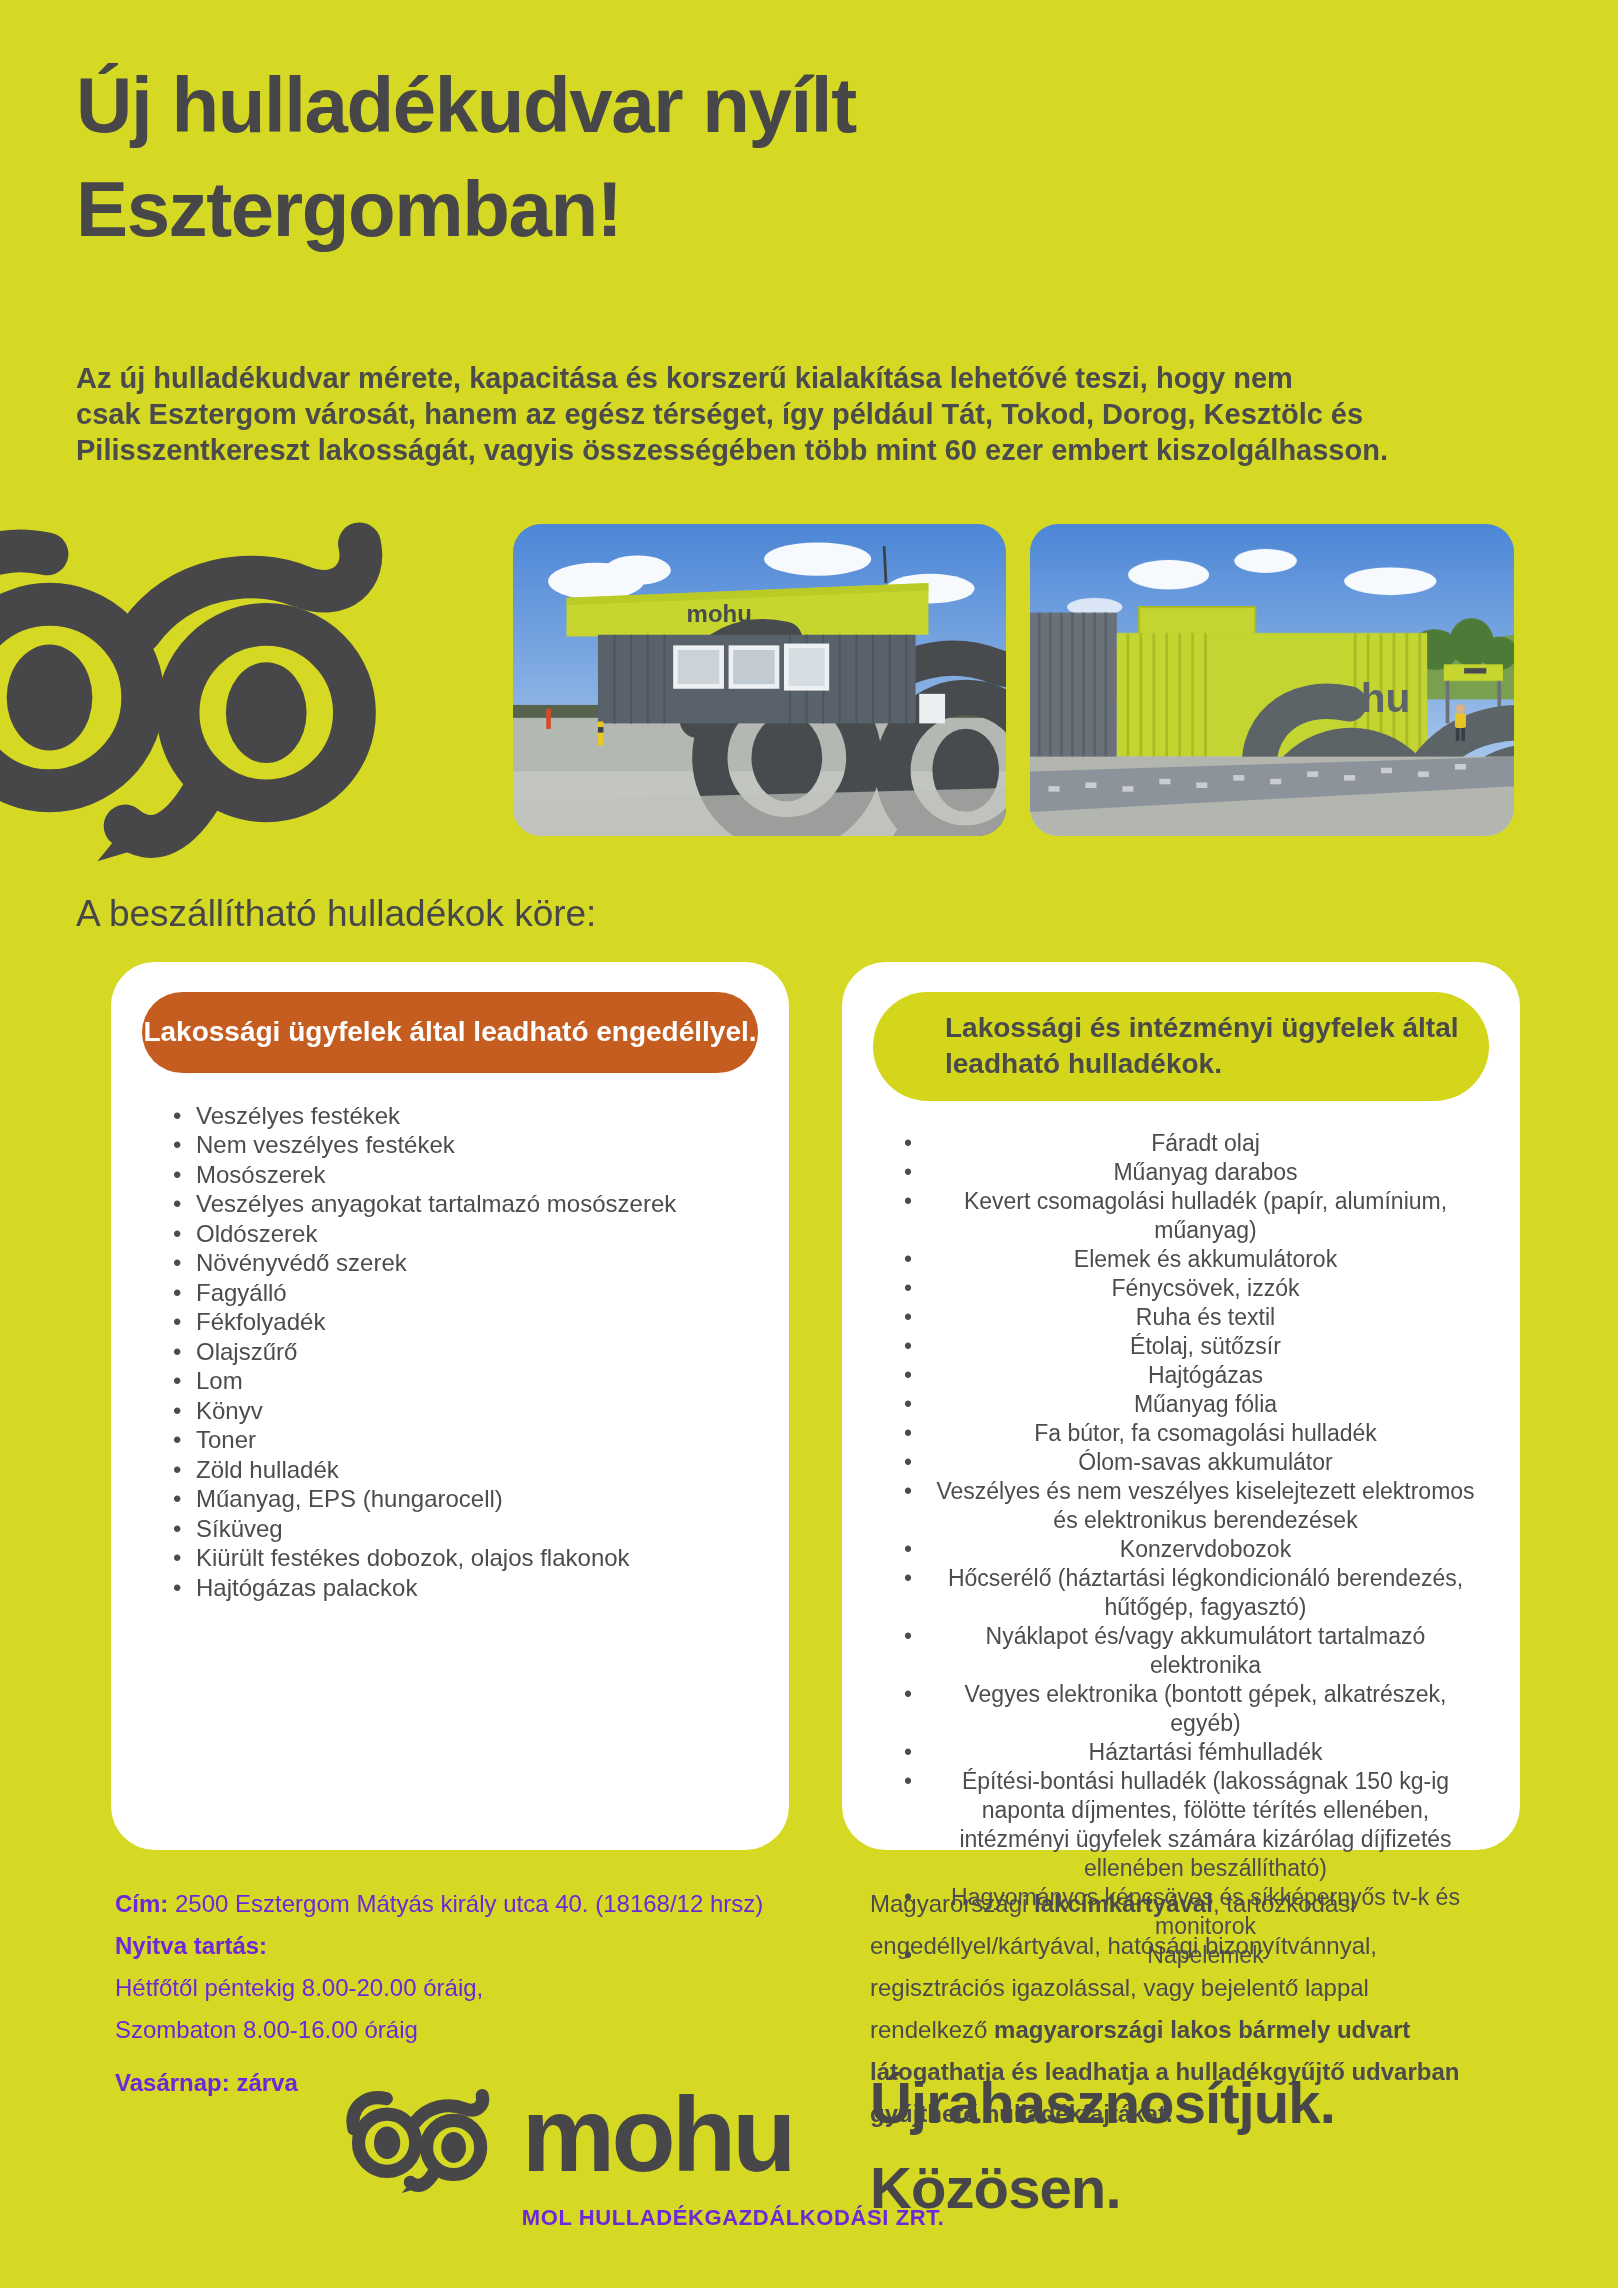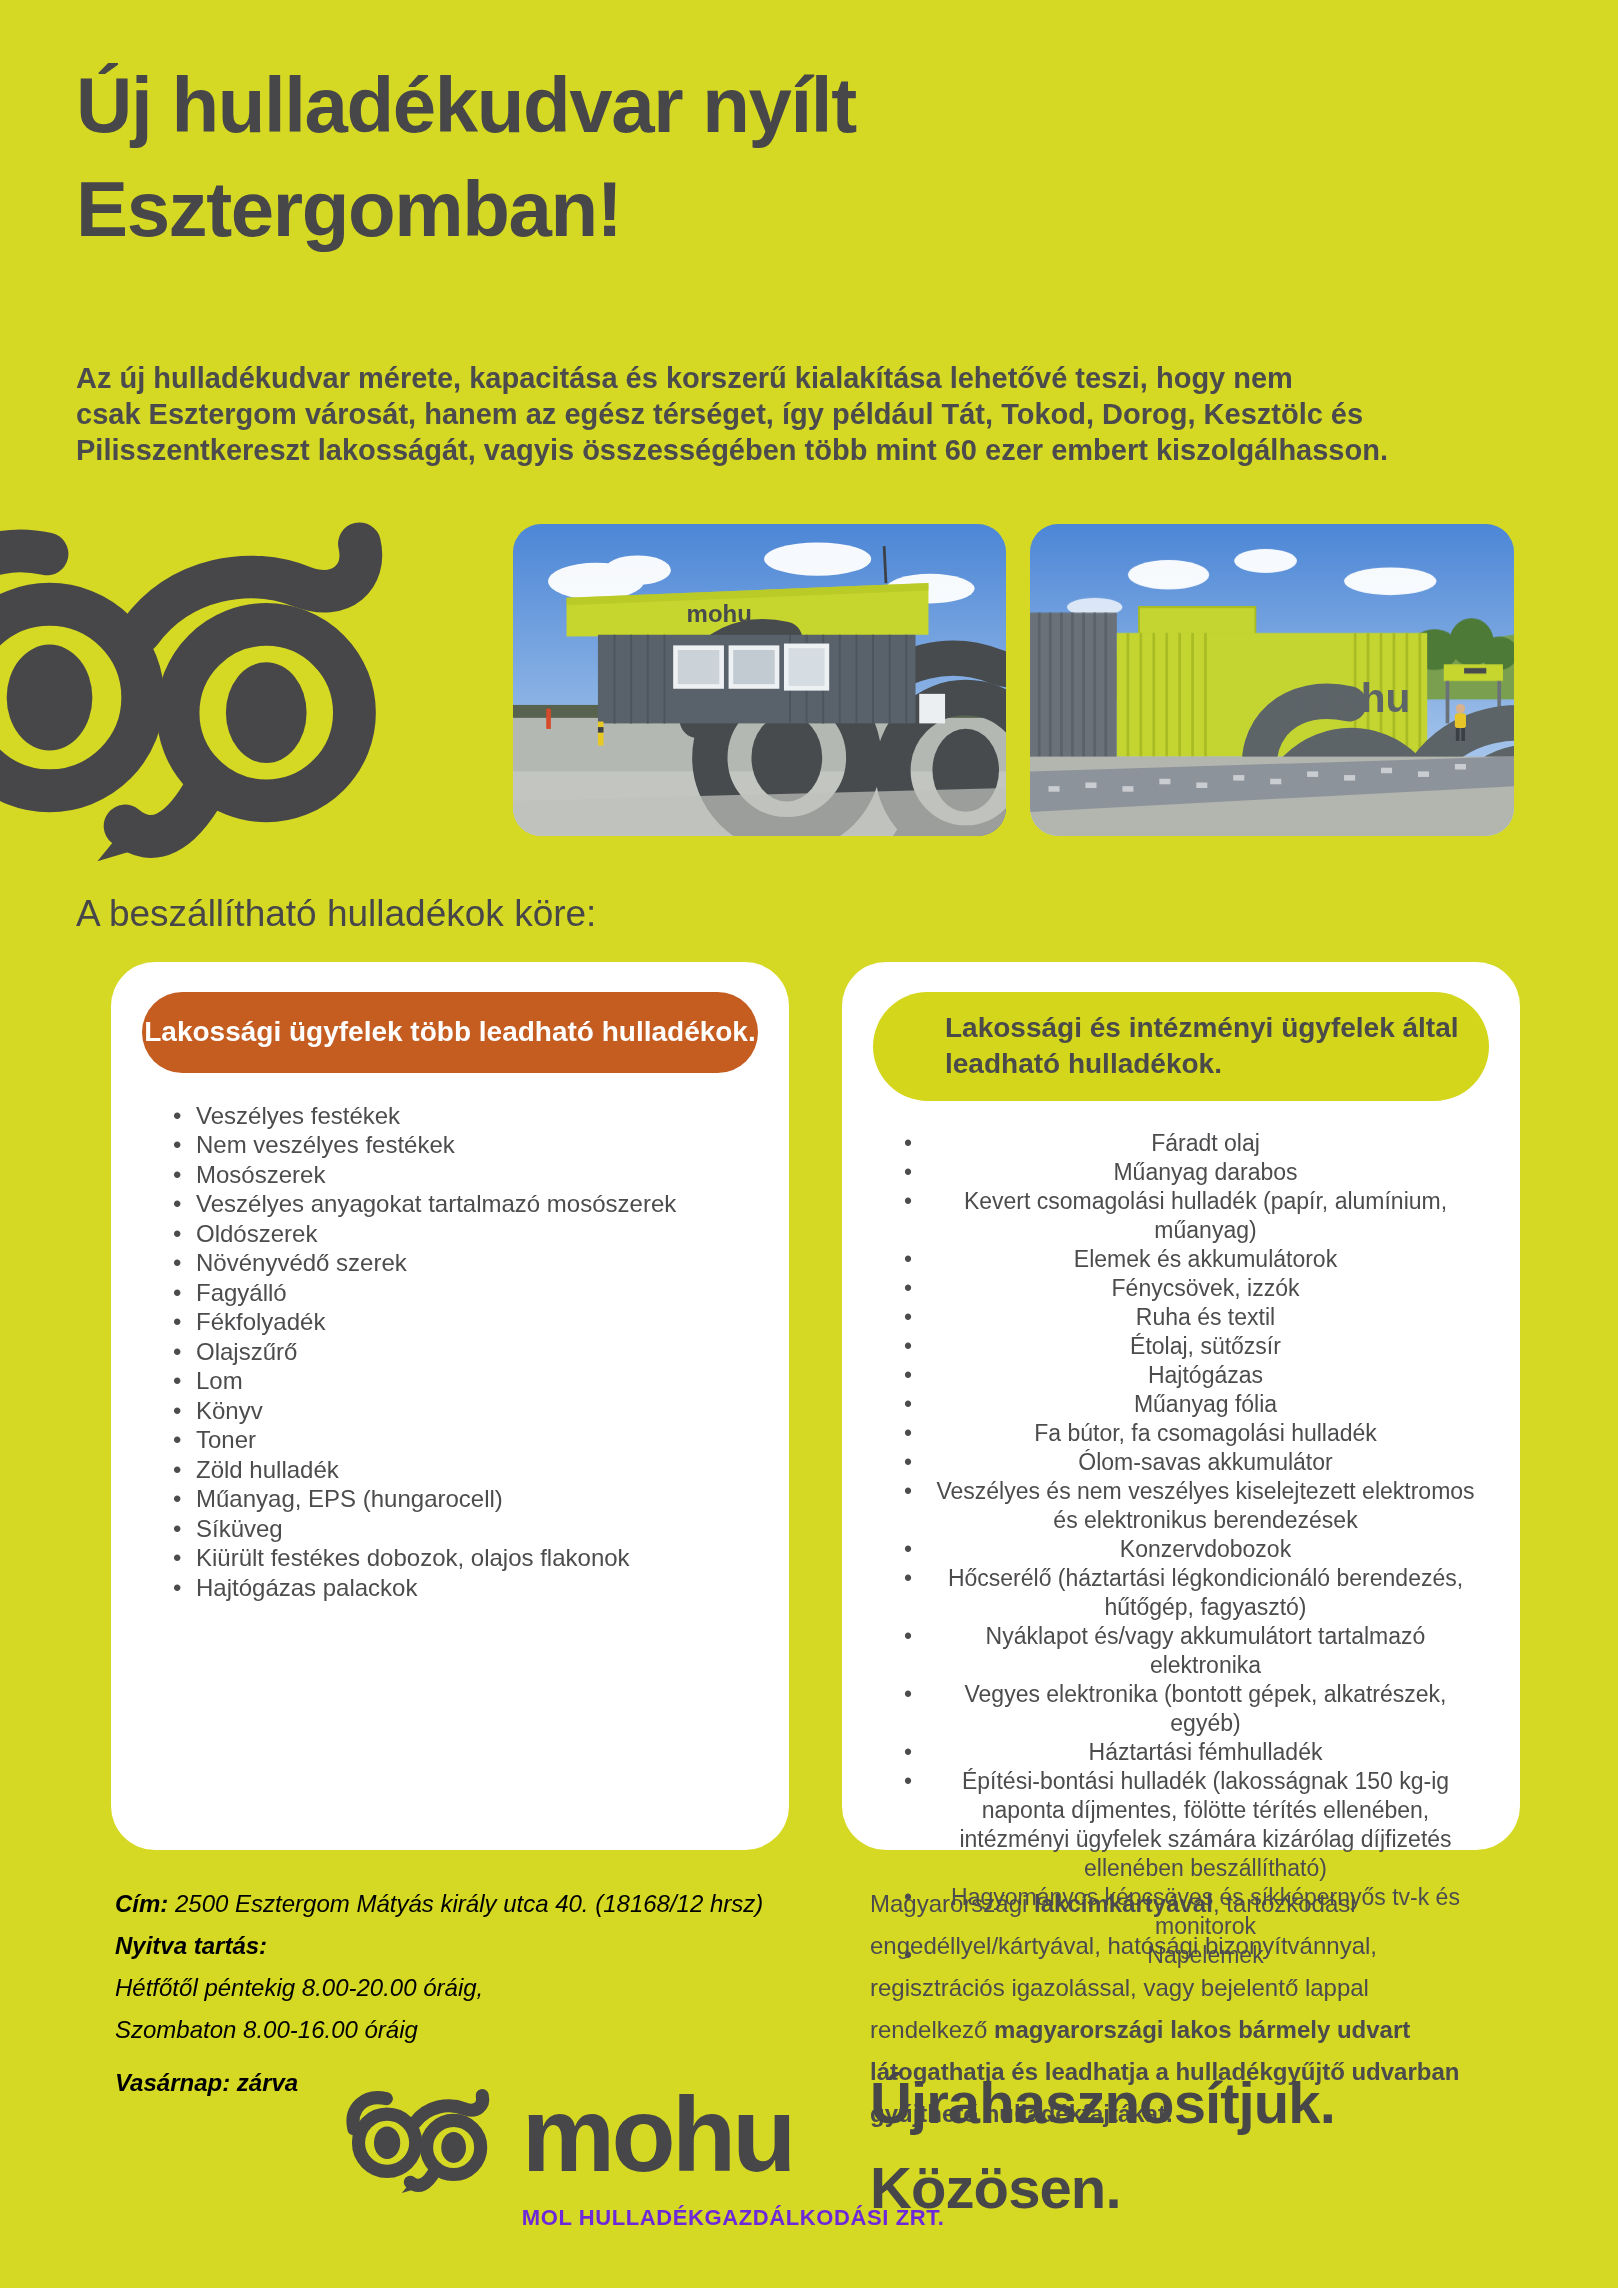--- a/index.html
+++ b/index.html
@@ -28,21 +28,21 @@
   .pill-orange{height:81px;border-radius:46px;background:#c55c20;color:#fff;
                display:flex;align-items:center;justify-content:center;text-align:center;}
   .pill-lime{min-height:78px;border-radius:55px;background:#d3d61a;color:#4a4a4b;
              padding:18.5px 28px 18.5px 72px;line-height:36px;box-sizing:border-box;}
   .card ul{list-style:none;margin:28px 16px 0;padding:0 20px 0 46px;}
   .card li{position:relative;padding-left:23px;color:#4c4c4e;}
   .card-left li{font-size:24px;line-height:29.5px;}
   .card-right li{font-size:23px;line-height:29px;text-align:center;}
   .card li::before{content:"•";position:absolute;left:0;top:0;}
   
-  .contact{position:absolute;left:115px;top:1883px;font-size:24px;line-height:42px;color:#000000;font-style:italic;}
+  .contact{position:absolute;left:115px;top:1883px;font-size:24px;line-height:42px;color:#6d28d9;}
   .contact .gap{margin-top:11px;}
   .eligibility{position:absolute;left:870px;top:1883px;width:620px;font-size:24px;
                line-height:42px;color:#4b4b4d;}
   .brand{position:absolute;left:343px;top:2084px;display:flex;align-items:flex-start;}
   .brand-icon{width:164px;height:116px;color:#474749;flex:none;}
   .brand-text{margin-left:14.8px;margin-top:-3.7px;}
   .wordmark{font-size:105px;font-weight:700;letter-spacing:-3.7px;line-height:1.05;color:#474749;}
   .brand-subtitle{font-size:22px;font-weight:700;letter-spacing:0.6px;color:#6d28d9;margin-top:14px;white-space:nowrap;}
   .slogan{position:absolute;left:870px;top:2060px;font-size:58px;font-weight:700;
           line-height:85px;letter-spacing:-0.9px;color:#474749;}
@@ -240,21 +240,21 @@
         <rect x="460" y="205" width="12" height="16" rx="3" fill="#e7c428"></rect>
         <rect x="461" y="221" width="4" height="14" fill="#3a3f46"></rect>
         <rect x="467" y="221" width="4" height="14" fill="#3a3f46"></rect>
       </g>
     </svg>
   </div>
 
   <div class="section-heading">A beszállítható hulladékok köre:</div>
 
   <section class="card card-left">
-    <div class="pill pill-orange">Lakossági ügyfelek több leadható hulladékok.</div>
+    <div class="pill pill-orange">Lakossági ügyfelek által leadható engedéllyel.</div>
     <ul>
         <li>Veszélyes festékek</li>
         <li>Nem veszélyes festékek</li>
         <li>Mosószerek</li>
         <li>Veszélyes anyagokat tartalmazó mosószerek</li>
         <li>Oldószerek</li>
         <li>Növényvédő szerek</li>
         <li>Fagyálló</li>
         <li>Fékfolyadék</li>
         <li>Olajszűrő</li>

